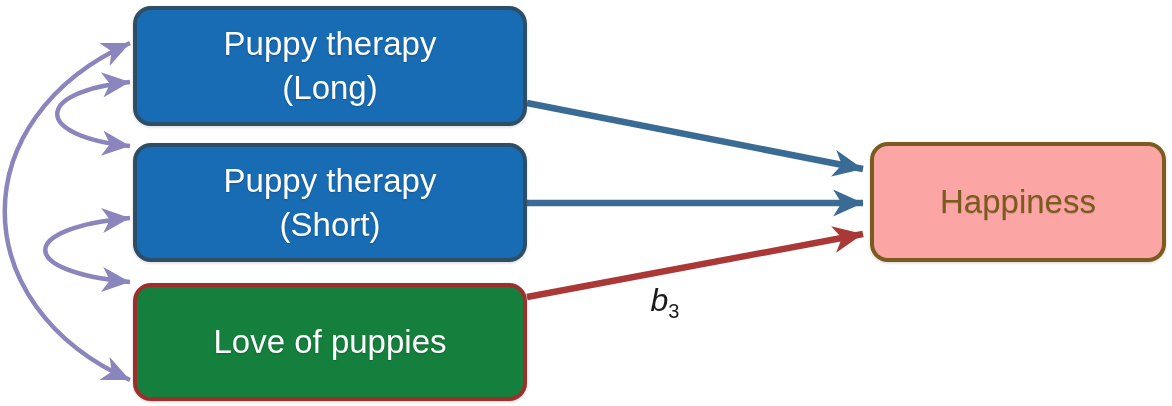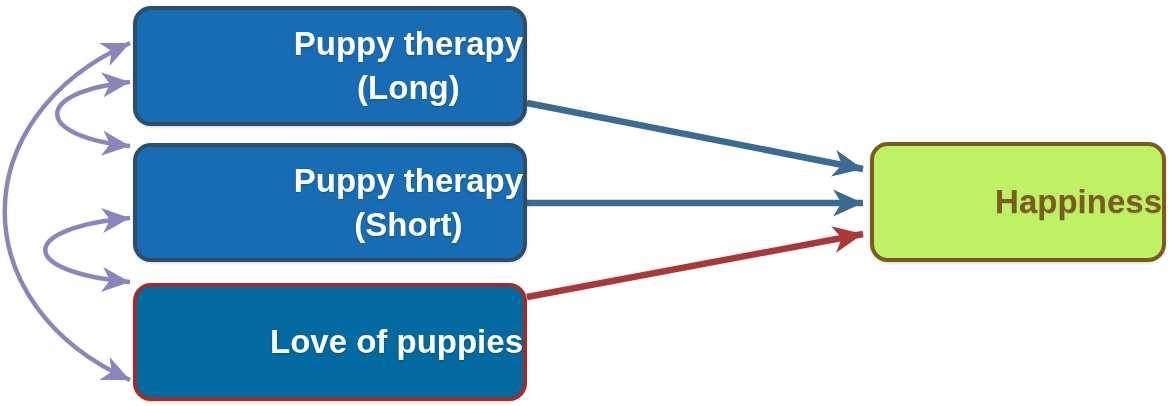--- a/index.html
+++ b/index.html
@@ -16,23 +16,23 @@
     left: 0; top: 0;
     width: 1172px; height: 406px;
   }
   .node {
     position: absolute;
     box-sizing: border-box;
     border-radius: 18px;
     border: 4px solid transparent;
     display: flex;
     align-items: center;
-    justify-content: flex-end;
+    justify-content: center;
     text-align: center;
-    font-weight: bold;
+    font-weight: normal;
     font-size: 33px;
     line-height: 1.32;
     white-space: pre-line;
     box-shadow: 0 1px 3px rgba(0,0,0,0.18);
   }
   .node-label {
     white-space: pre-line;
     text-shadow: 0 1px 2px rgba(0,0,0,0.22);
   }
   #node-outcome .node-label {
@@ -91,22 +91,25 @@
   <div class="node" id="node-predictor1" style="background-color: rgb(24, 108, 180); border-color: rgb(46, 77, 102); color: rgb(255, 255, 255);">
     <span class="node-label">Puppy therapy
 (Long)</span>
   </div>
 
   <div class="node" id="node-predictor2" style="background-color: rgb(24, 108, 180); border-color: rgb(46, 77, 102); color: rgb(255, 255, 255);">
     <span class="node-label">Puppy therapy
 (Short)</span>
   </div>
 
-  <div class="node" id="node-predictor3" style="background-color: #0369a1; border-color: rgb(158, 46, 43); color: rgb(255, 255, 255);">
+  <div class="node" id="node-predictor3" style="background-color: #15803d; border-color: rgb(158, 46, 43); color: rgb(255, 255, 255);">
     <span class="node-label">Love of puppies</span>
   </div>
 
-  <div class="node" id="node-outcome" style="background-color: #bef264; border-color: rgb(123, 91, 30); color: rgb(123, 91, 30);">
+  <div class="node" id="node-outcome" style="background-color: #fca5a5; border-color: rgb(123, 91, 30); color: rgb(123, 91, 30);">
     <span class="node-label">Happiness</span>
   </div>
 
+  <div class="coef-label" id="label-b3">
+    <span>b</span><sub>3</sub>
+  </div>
 
 </div>
 
 </body></html>

